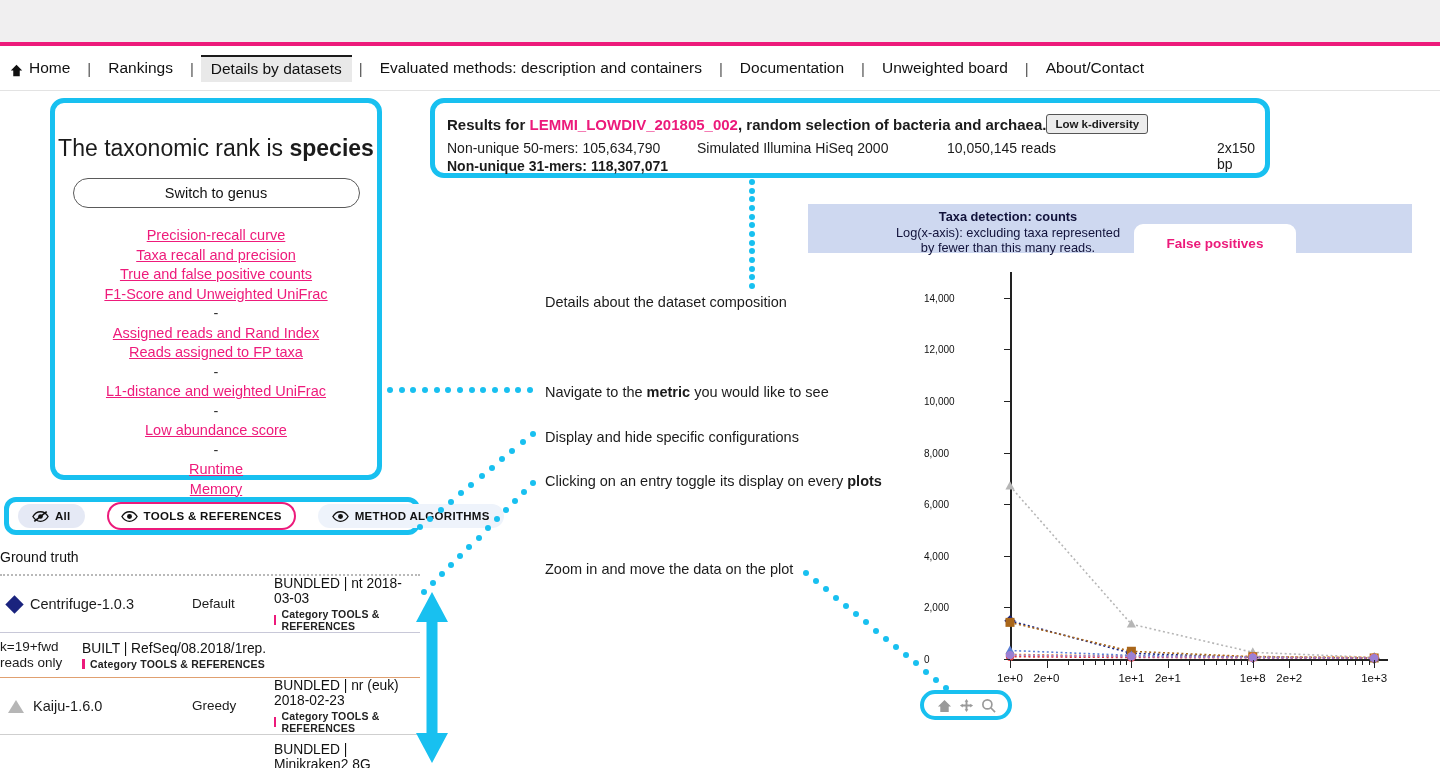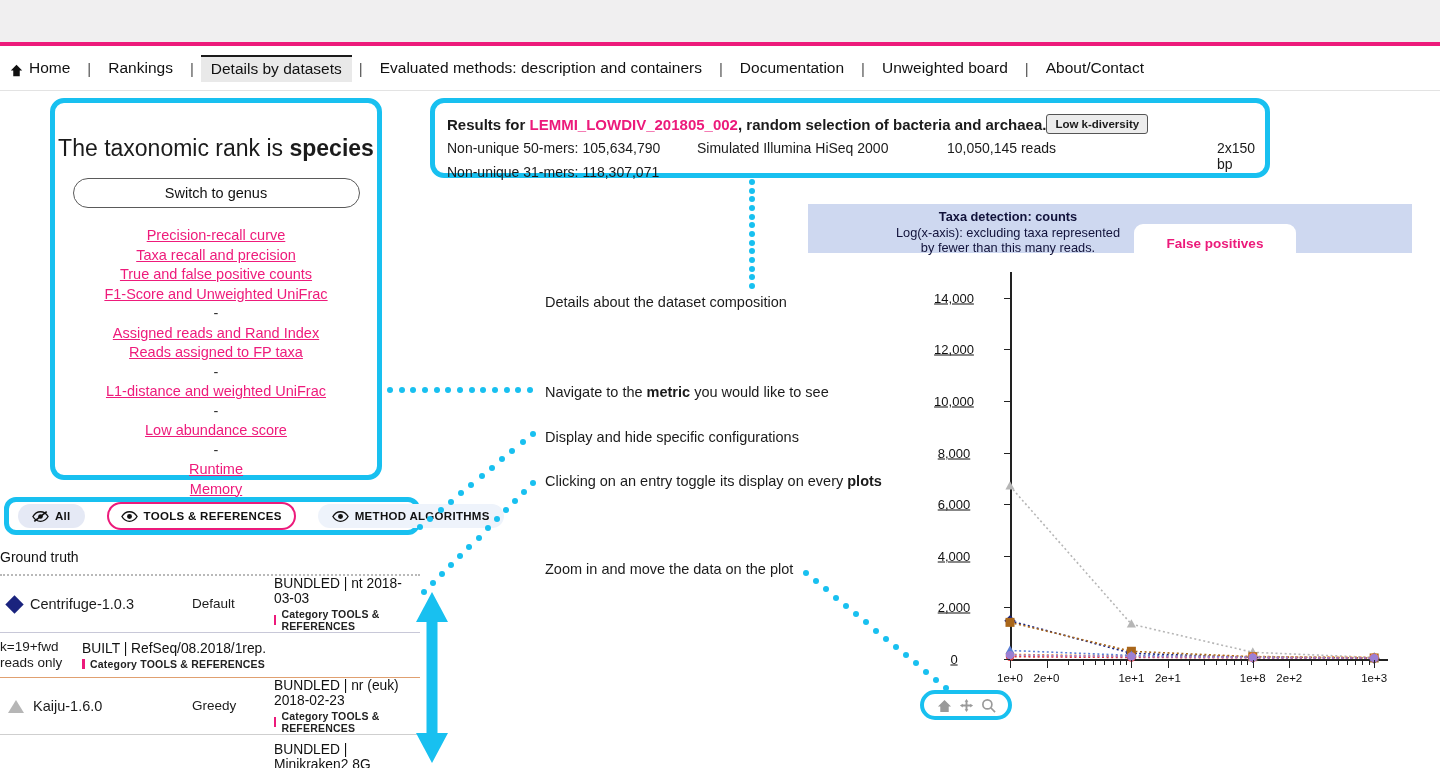--- a/index.html
+++ b/index.html
@@ -66,36 +66,36 @@
   
   #results-box{left:430px;top:98px;width:840px;height:80px;}
   .res-line1{margin:11px 0 0 12px;font-size:15px;font-weight:700;display:flex;align-items:center;}
   .res-line1 .pinkid{color:#ec1a7b;}
   .kdiv{border:1px solid #555;background:#ececec;border-radius:3px;font-size:11.5px;font-weight:700;
         padding:3px 8px;cursor:pointer;}
   .res-grid{margin:6px 0 0 12px;position:relative;height:34px;font-size:14px;}
   .res-grid .col2{position:absolute;left:250px;top:0;}
   .res-grid .col3{position:absolute;left:500px;top:0;}
   .res-grid .col4{position:absolute;left:770px;top:0;}
-  .res-grid .l2{margin-top:8px;}
+  .res-grid .l2{margin-top:2px;font-weight:bold;}
 
   
   .anno{position:absolute;font-size:14.5px;color:#1b1b1b;white-space:nowrap;}
   .anno b{font-weight:700;}
 
   
   #plot-head{position:absolute;left:808px;top:204px;width:604px;height:49px;background:#ced8f0;}
   .ph-text{position:absolute;left:0;top:5px;width:400px;text-align:center;font-size:12.8px;line-height:15.5px;color:#11123a;}
   .ph-text .t1{font-weight:700;}
   .fp-tab{position:absolute;left:1134px;top:224px;width:162px;height:38px;background:#fff;
           border-radius:9px 9px 0 0;display:flex;align-items:center;justify-content:center;
           font-size:13.5px;font-weight:700;color:#ec1a7b;cursor:pointer;}
 
   #plot{position:absolute;left:960px;top:262px;width:430px;height:430px;}
-  .ylab{position:absolute;right:406px;font-size:13px;color:#111;text-align:center;width:60px;transform:translateY(-50%);text-decoration:underline;}
+  .ylab{position:absolute;right:406px;font-size:10px;color:#111;text-align:left;width:60px;transform:translateY(-50%);}
   .ytick{position:absolute;left:44px;width:6px;height:1px;background:#222;}
   .axis-v{position:absolute;left:50px;top:10px;width:1.5px;height:388px;background:#222;}
   .axis-h{position:absolute;left:50px;top:397px;width:378px;height:1.5px;background:#222;}
   .xt{position:absolute;top:398px;width:1px;background:#222;}
   .xlab{position:absolute;top:410px;font-size:11.5px;color:#111;transform:translateX(-50%);}
 
   .toolbar{position:absolute;left:920px;top:690px;width:92px;height:30px;border:4px solid #18c0f0;
            border-radius:16px;background:#fff;display:flex;align-items:center;justify-content:center;gap:7px;box-sizing:border-box;}
   .tb-ico{width:15px;height:15px;cursor:pointer;}
 

